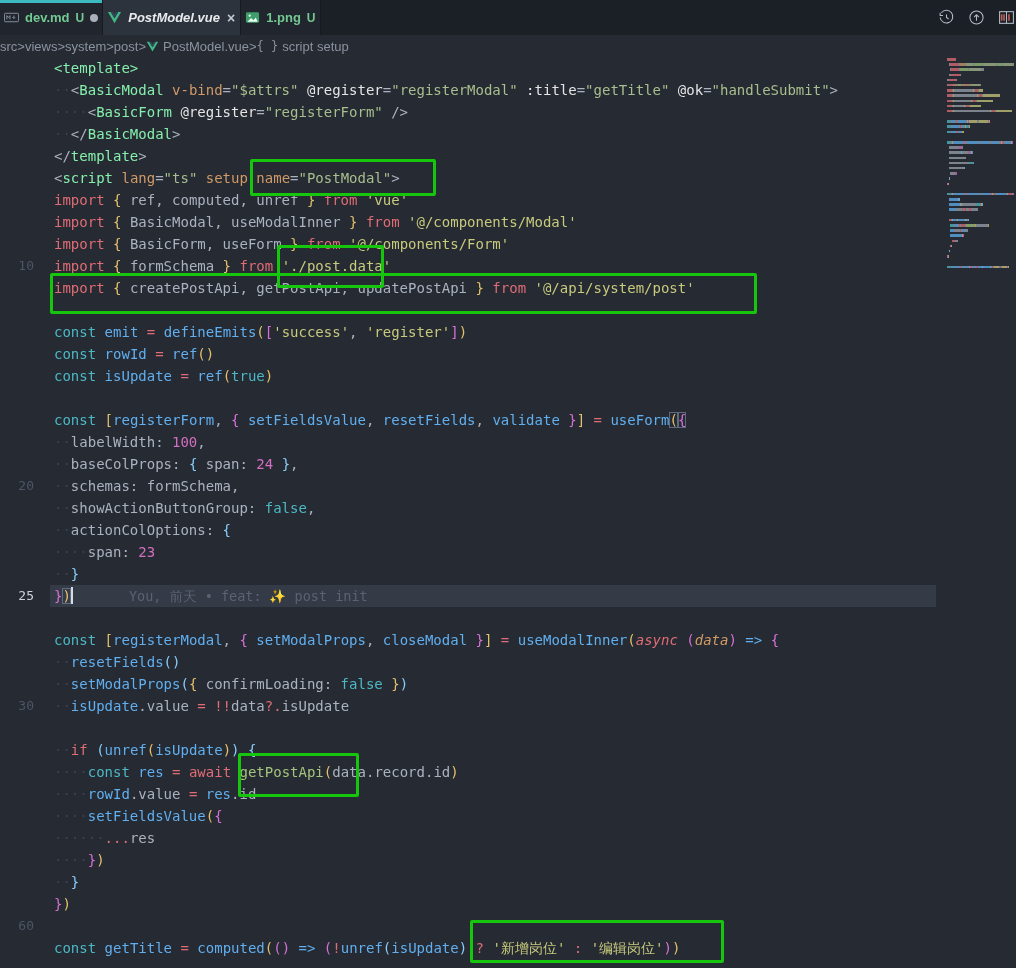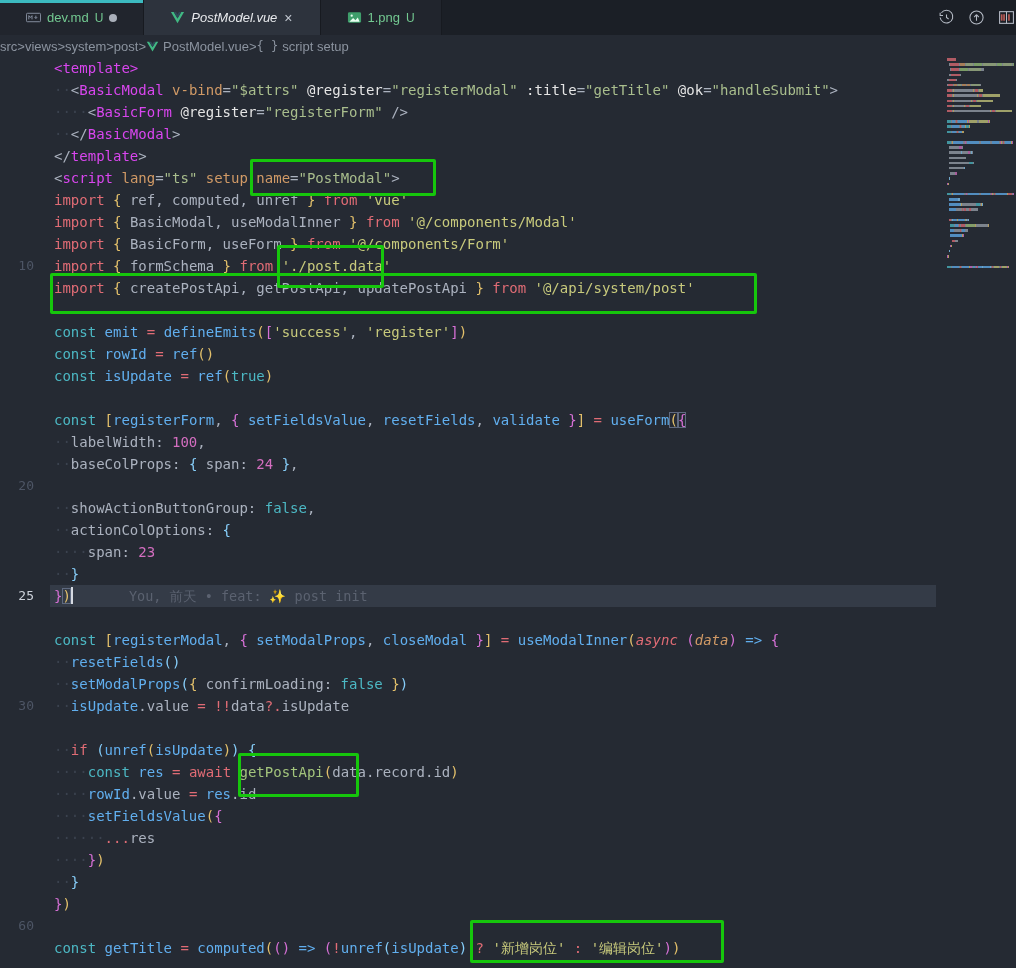--- a/index.html
+++ b/index.html
@@ -1,22 +1,22 @@
 <!DOCTYPE html>
 <html><head>
 <meta charset="utf-8">
 <style>
   html,body{margin:0;padding:0;background:#252a33;width:1016px;height:968px;overflow:hidden;}
   .window{position:relative;width:1016px;height:968px;background:#252a33;
           font-family:"DejaVu Sans Mono","Liberation Mono",monospace;}
   
   .tabbar{position:absolute;left:0;top:0;width:1016px;height:35px;background:#1b1f26;
           display:flex;align-items:stretch;font-family:"Liberation Sans",sans-serif;}
-  .tab{display:flex;align-items:center;gap:6px;padding:0 26px;font-size:13px;
-       background:#21252d;border-right:1px solid #171a20;position:relative;cursor:pointer;}
+  .tab{display:flex;align-items:center;gap:6px;padding:0 4px;font-size:13px;
+       background:#21252d;border-right:1px solid #171a20;position:relative;cursor:pointer;font-weight:bold;}
   .tab.active{background:#2d333d;}
   .tab.topline::before{content:"";position:absolute;left:0;top:0;right:0;height:3px;background:#3cbac0;}
   .tab .lbl{color:#73c991;}
   .tab.active .lbl{color:#e8eaed;font-style:italic;}
   .tab .badge{color:#73c991;font-size:12px;}
   .tab .dot{width:8px;height:8px;border-radius:50%;background:#aab0ba;display:inline-block;}
   .tab .close{color:#c3c9d2;font-size:14px;padding:0 1px;}
   .tab .ficon{display:inline-flex;width:15px;height:15px;align-items:center;justify-content:center;}
   .actions{position:absolute;right:0;top:0;height:35px;display:flex;align-items:center;gap:13px;
            padding-right:2px;overflow:hidden;width:76px;}
@@ -26,21 +26,21 @@
               font-family:"Liberation Sans",sans-serif;font-size:13px;color:#8b939f;}
   .crumb{display:inline-flex;align-items:center;gap:4px;cursor:pointer;}
   .crumb .braces{color:#8b939f;font-family:"DejaVu Sans Mono",monospace;font-size:12px;}
   
   .editor{position:absolute;left:0;top:57px;width:1016px;height:911px;}
   .line{position:relative;height:22px;line-height:22px;font-size:14px;white-space:pre;color:#abb2bf;}
   .line .num{position:absolute;left:0;top:0;width:34px;text-align:right;color:#4d5565;font-size:13px;}
   .line.active .num{color:#ccd1da;}
   .line .code{position:absolute;left:54px;top:0;}
   .line.active::before{content:"";position:absolute;left:50px;top:0;width:886px;height:22px;background:#343b47;}
-  .tok-tag{color:#d946ef}.tok-attr{color:#d19a66}.tok-dir{color:#e5e5e5}.tok-tstr{color:#a9be8d}
+  .tok-tag{color:#86efac}.tok-attr{color:#d19a66}.tok-dir{color:#e5e5e5}.tok-tstr{color:#a9be8d}
   .tok-kw{color:#e06c75}.tok-kwi{color:#e06c75;font-style:italic}
   .tok-cst{color:#4cb8c4}.tok-var{color:#61afef}.tok-gfn{color:#a3c47c}
   .tok-str{color:#c8ca7c}.tok-num{color:#d46ec0}.tok-txt{color:#abb2bf}
   .tok-ital{color:#d19a66;font-style:italic}.tok-arr{color:#61afef}
   .tok-b1{color:#e3c06b}.tok-b2{color:#d670d6}.tok-b3{color:#87cefa}
   .tok-ws{color:#3b424f}
   .tok-match{outline:1px solid #5f6a80;outline-offset:-1px;}
   .cursor{display:inline-block;width:2px;height:17px;background:#d6dae2;vertical-align:-3px;}
   .blame{color:#5b6270;margin-left:56px;font-size:13.5px;}
   
@@ -155,21 +155,21 @@
         <div class="line"><span class="num">10</span><span class="code"><span class="tok-kw">import</span><span class="tok-txt"> </span><span class="tok-b1">{</span><span class="tok-txt"> formSchema </span><span class="tok-b1">}</span><span class="tok-txt"> </span><span class="tok-kw">from</span><span class="tok-txt"> </span><span class="tok-str">'./post.data'</span></span></div>
         <div class="line"><span class="num"></span><span class="code"><span class="tok-kw">import</span><span class="tok-txt"> </span><span class="tok-b1">{</span><span class="tok-txt"> createPostApi, getPostApi, updatePostApi </span><span class="tok-b1">}</span><span class="tok-txt"> </span><span class="tok-kw">from</span><span class="tok-txt"> </span><span class="tok-str">'@/api/system/post'</span></span></div>
         <div class="line"><span class="num"></span><span class="code"></span></div>
         <div class="line"><span class="num"></span><span class="code"><span class="tok-cst">const</span><span class="tok-txt"> </span><span class="tok-var">emit</span><span class="tok-txt"> </span><span class="tok-kw">=</span><span class="tok-txt"> </span><span class="tok-var">defineEmits</span><span class="tok-b1">(</span><span class="tok-b2">[</span><span class="tok-str">'success'</span><span class="tok-txt">, </span><span class="tok-str">'register'</span><span class="tok-b2">]</span><span class="tok-b1">)</span></span></div>
         <div class="line"><span class="num"></span><span class="code"><span class="tok-cst">const</span><span class="tok-txt"> </span><span class="tok-var">rowId</span><span class="tok-txt"> </span><span class="tok-kw">=</span><span class="tok-txt"> </span><span class="tok-var">ref</span><span class="tok-b1">(</span><span class="tok-b1">)</span></span></div>
         <div class="line"><span class="num"></span><span class="code"><span class="tok-cst">const</span><span class="tok-txt"> </span><span class="tok-var">isUpdate</span><span class="tok-txt"> </span><span class="tok-kw">=</span><span class="tok-txt"> </span><span class="tok-var">ref</span><span class="tok-b1">(</span><span class="tok-cst">true</span><span class="tok-b1">)</span></span></div>
         <div class="line"><span class="num"></span><span class="code"></span></div>
         <div class="line"><span class="num"></span><span class="code"><span class="tok-cst">const</span><span class="tok-txt"> </span><span class="tok-b1">[</span><span class="tok-var">registerForm</span><span class="tok-txt">, </span><span class="tok-b2">{</span><span class="tok-txt"> </span><span class="tok-var">setFieldsValue</span><span class="tok-txt">, </span><span class="tok-var">resetFields</span><span class="tok-txt">, </span><span class="tok-var">validate</span><span class="tok-txt"> </span><span class="tok-b2">}</span><span class="tok-b1">]</span><span class="tok-txt"> </span><span class="tok-kw">=</span><span class="tok-txt"> </span><span class="tok-var">useForm</span><span class="tok-b1 tok-match">(</span><span class="tok-b2 tok-match">{</span></span></div>
         <div class="line"><span class="num"></span><span class="code"><span class="tok-ws">··</span><span class="tok-txt">labelWidth: </span><span class="tok-num">100</span><span class="tok-txt">,</span></span></div>
         <div class="line"><span class="num"></span><span class="code"><span class="tok-ws">··</span><span class="tok-txt">baseColProps: </span><span class="tok-b3">{</span><span class="tok-txt"> span: </span><span class="tok-num">24</span><span class="tok-txt"> </span><span class="tok-b3">}</span><span class="tok-txt">,</span></span></div>
-        <div class="line"><span class="num">20</span></div>
+        <div class="line"><span class="num">20</span><span class="code"><span class="tok-ws">··</span><span class="tok-txt">schemas: formSchema,</span></span></div>
         <div class="line"><span class="num"></span><span class="code"><span class="tok-ws">··</span><span class="tok-txt">showActionButtonGroup: </span><span class="tok-cst">false</span><span class="tok-txt">,</span></span></div>
         <div class="line"><span class="num"></span><span class="code"><span class="tok-ws">··</span><span class="tok-txt">actionColOptions: </span><span class="tok-b3">{</span></span></div>
         <div class="line"><span class="num"></span><span class="code"><span class="tok-ws">····</span><span class="tok-txt">span: </span><span class="tok-num">23</span></span></div>
         <div class="line"><span class="num"></span><span class="code"><span class="tok-ws">··</span><span class="tok-b3">}</span></span></div>
         <div class="line active"><span class="num">25</span><span class="code"><span class="tok-b2">}</span><span class="tok-b1 tok-match">)</span><span class="cursor"></span><span class="blame">You, 前天 • feat: ✨ post init</span></span></div>
         <div class="line"><span class="num"></span><span class="code"></span></div>
         <div class="line"><span class="num"></span><span class="code"><span class="tok-cst">const</span><span class="tok-txt"> </span><span class="tok-b1">[</span><span class="tok-var">registerModal</span><span class="tok-txt">, </span><span class="tok-b2">{</span><span class="tok-txt"> </span><span class="tok-var">setModalProps</span><span class="tok-txt">, </span><span class="tok-var">closeModal</span><span class="tok-txt"> </span><span class="tok-b2">}</span><span class="tok-b1">]</span><span class="tok-txt"> </span><span class="tok-kw">=</span><span class="tok-txt"> </span><span class="tok-var">useModalInner</span><span class="tok-b1">(</span><span class="tok-kwi">async</span><span class="tok-txt"> </span><span class="tok-b2">(</span><span class="tok-ital">data</span><span class="tok-b2">)</span><span class="tok-txt"> </span><span class="tok-arr">=&gt;</span><span class="tok-txt"> </span><span class="tok-b2">{</span></span></div>
         <div class="line"><span class="num"></span><span class="code"><span class="tok-ws">··</span><span class="tok-var">resetFields</span><span class="tok-b3">(</span><span class="tok-b3">)</span></span></div>
         <div class="line"><span class="num"></span><span class="code"><span class="tok-ws">··</span><span class="tok-var">setModalProps</span><span class="tok-b3">(</span><span class="tok-b1">{</span><span class="tok-txt"> confirmLoading: </span><span class="tok-cst">false</span><span class="tok-txt"> </span><span class="tok-b1">}</span><span class="tok-b3">)</span></span></div>
         <div class="line"><span class="num">30</span><span class="code"><span class="tok-ws">··</span><span class="tok-var">isUpdate</span><span class="tok-txt">.value </span><span class="tok-kw">=</span><span class="tok-txt"> </span><span class="tok-kw">!!</span><span class="tok-txt">data</span><span class="tok-kw">?.</span><span class="tok-txt">isUpdate</span></span></div>

